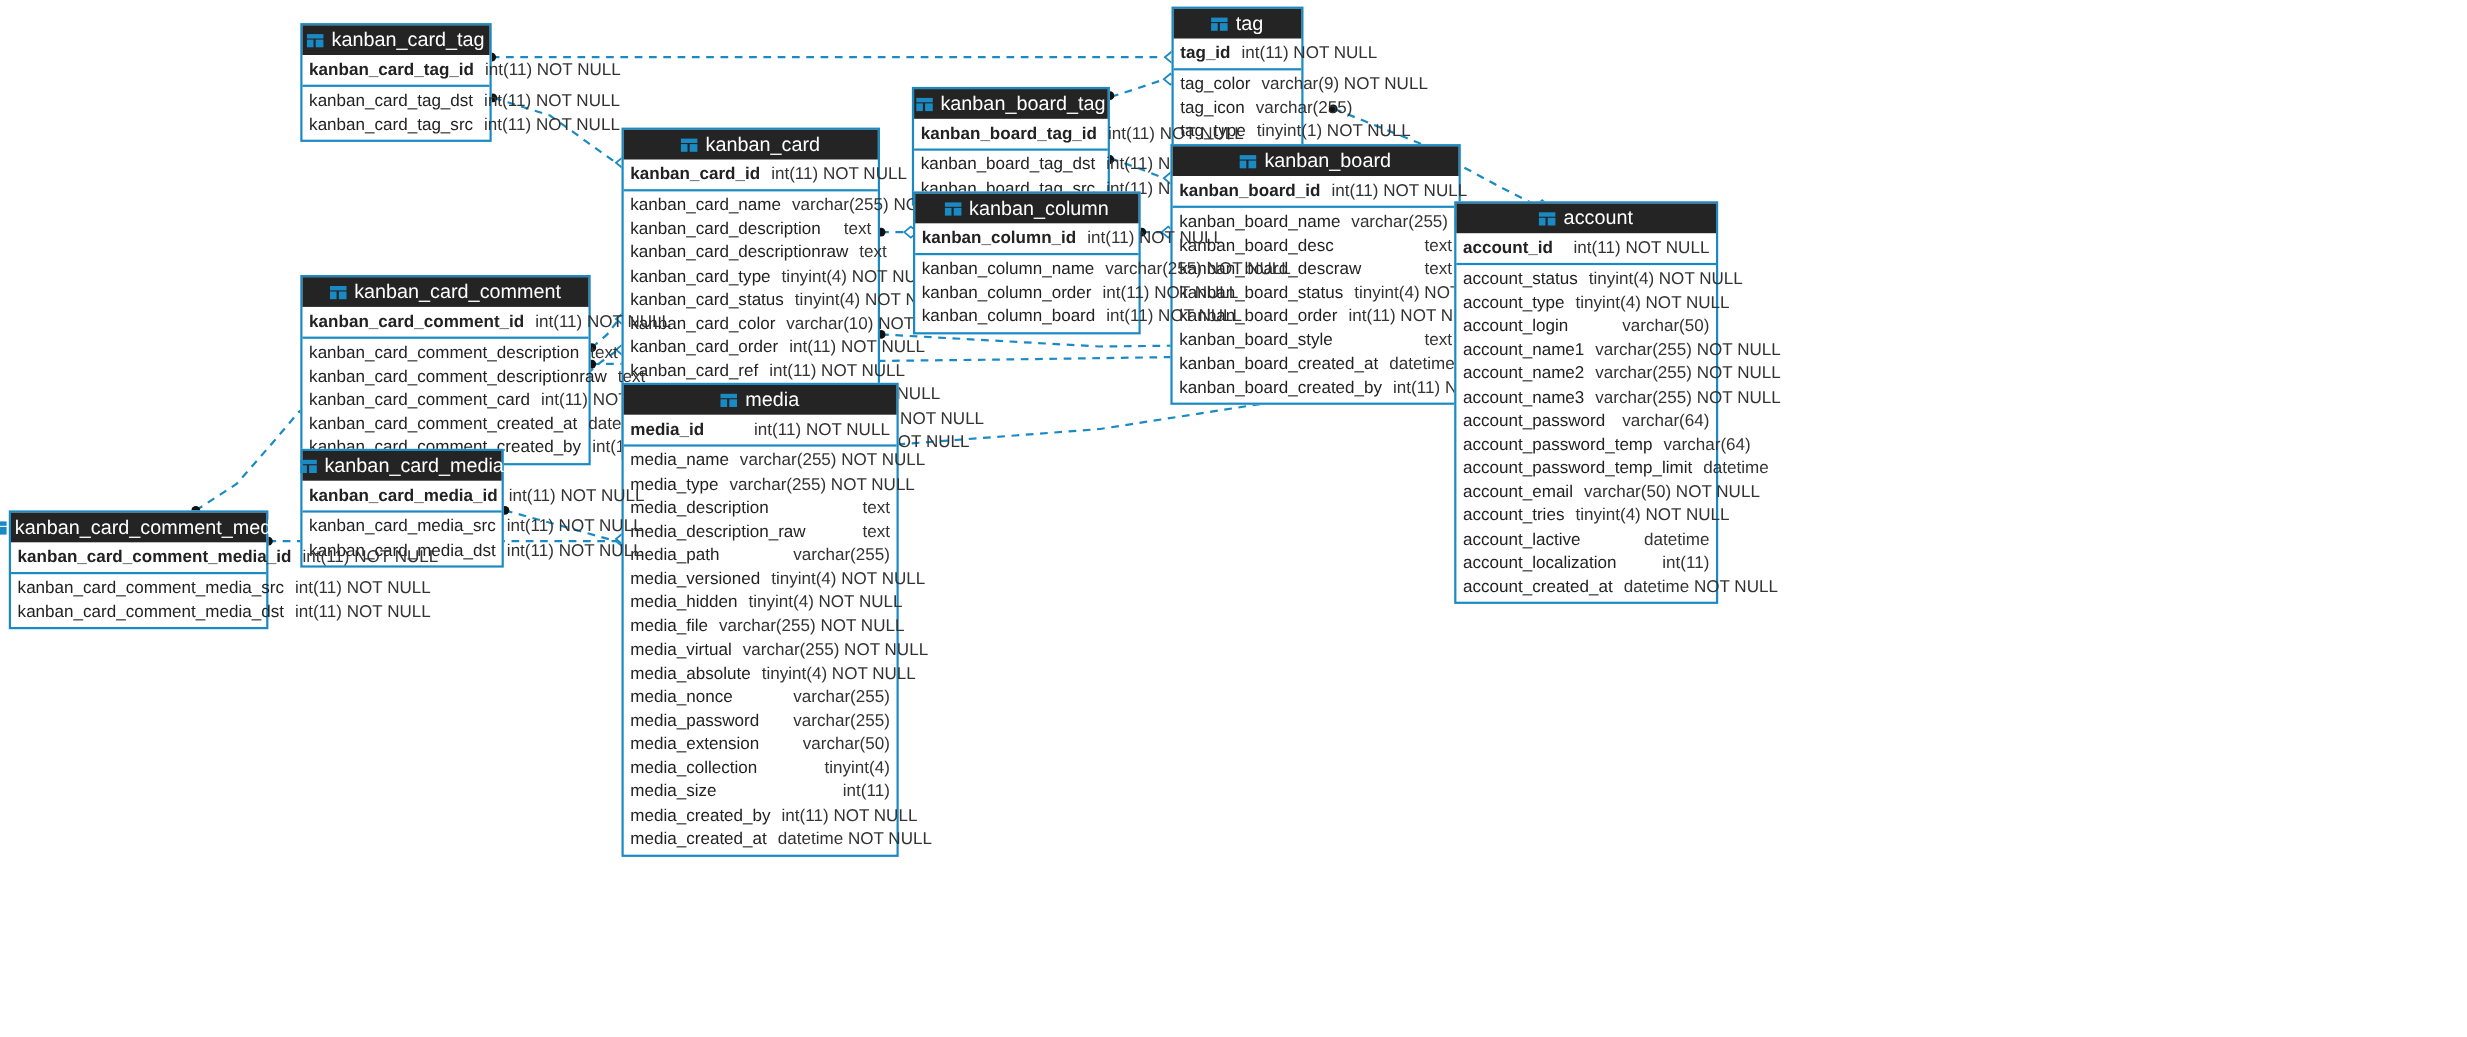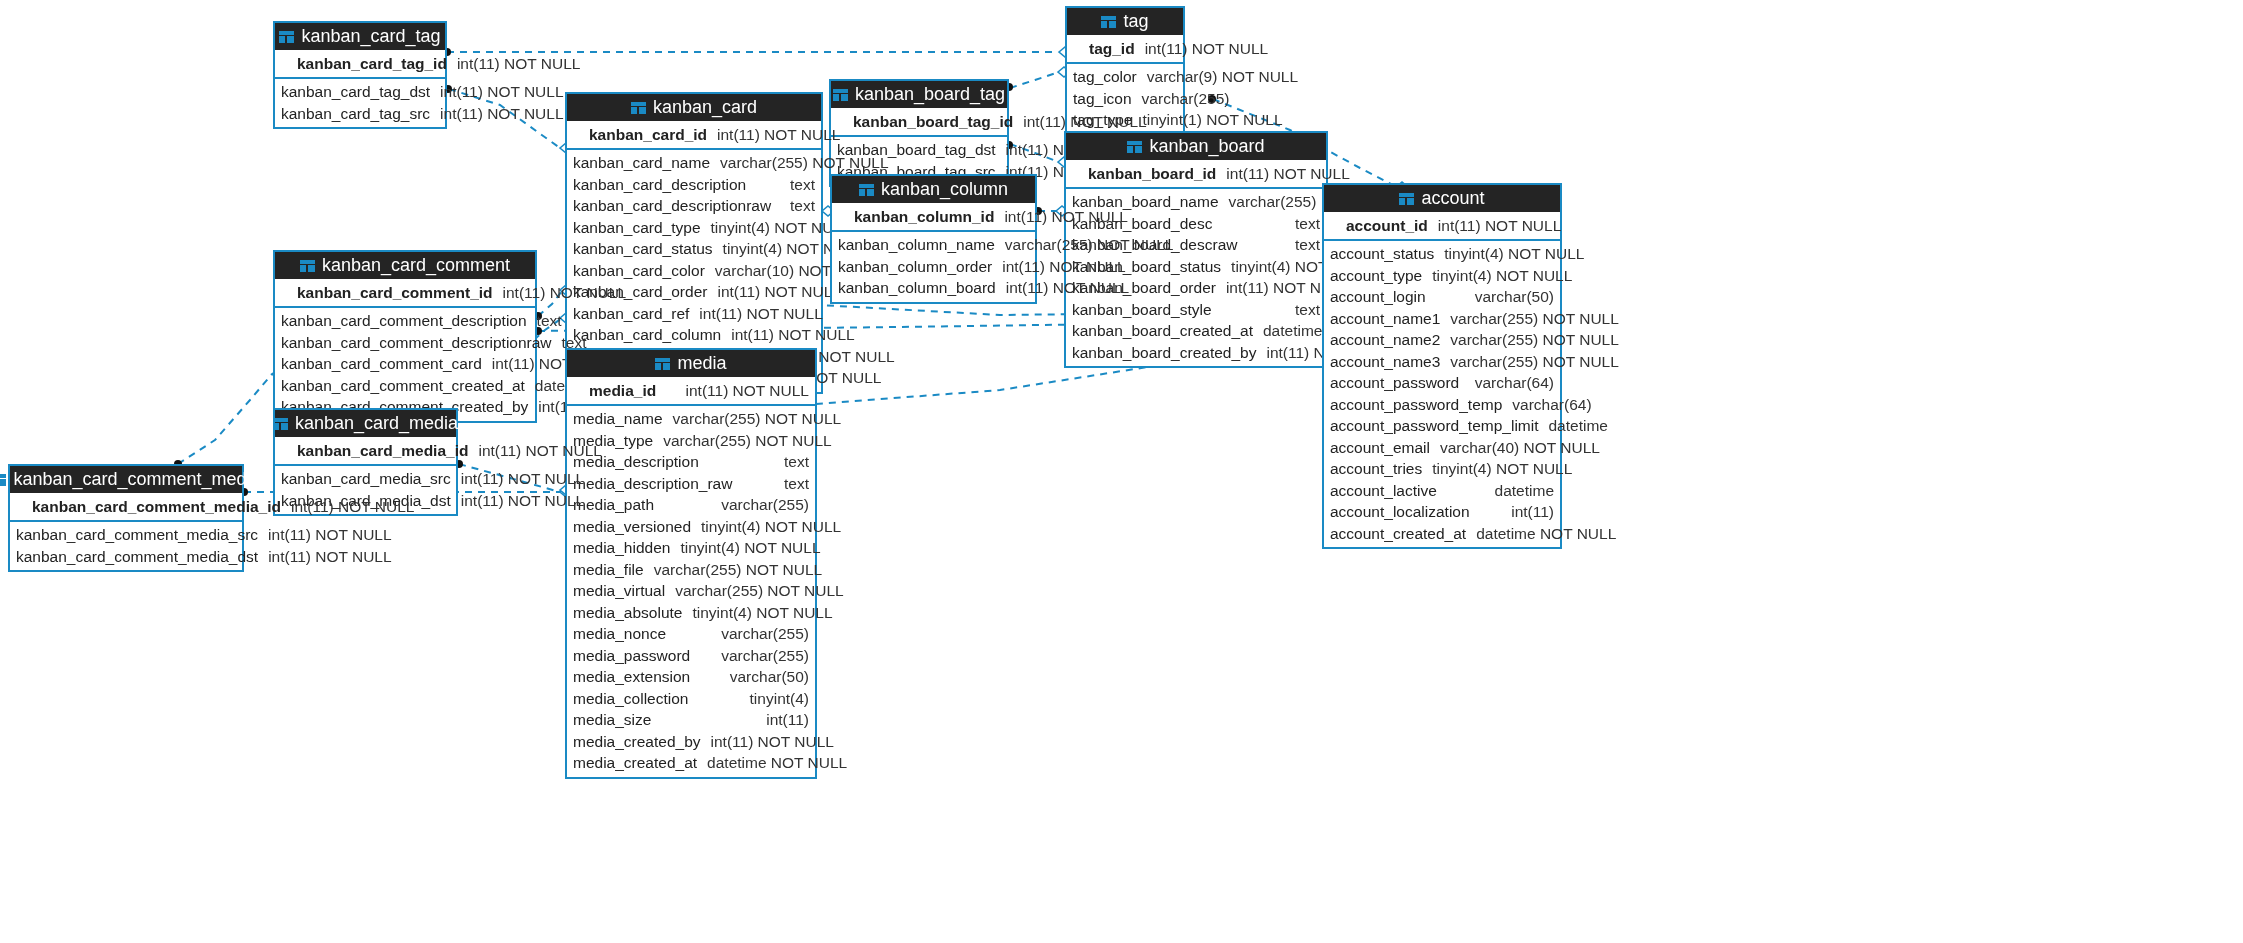--- a/index.html
+++ b/index.html
@@ -78,21 +78,21 @@
   }
   .row.pk{
     font-weight:bold;
     height:23px;
     line-height:23px;
   }
   .row.pk .coltype{font-weight:normal;}
   .colname{text-align:left;}
   .coltype{text-align:right;color:#333333;}
   .body{padding:2px 0 3px 0;}
-  .pkwrap{padding:2px 0 2px 16px;}
+  .pkwrap{padding:2px 0 2px 0;}
 </style>
 </head>
 <body>
 
 <div id="canvas">
 
   <svg id="edges" viewBox="0 0 2243 943" preserveAspectRatio="none" xmlns="http://www.w3.org/2000/svg">
     <g fill="none" stroke="#1a8ac4" stroke-width="2" stroke-dasharray="7,6">
 
       <path d="M447,52 L1053,52"></path>
@@ -248,21 +248,21 @@
           <div class="row">
             <span class="colname">kanban_board_tag_dst</span>
             <span class="coltype">int(11) NOT NULL</span>
           </div>
           <div class="row">
             <span class="colname">kanban_board_tag_src</span>
             <span class="coltype">int(11) NOT NULL</span>
           </div>
         </div>
       </div>
-      <div class="entity" style="left: 565px; top: 92px; width: 258px;">
+      <div class="entity" style="left: 565px; top: 116px; width: 235px;">
         <div class="entity-header">
           <span class="tbl-icon">
             <i class="r1"></i>
             <i class="c1"></i>
             <i class="c2"></i>
           </span>
           <span>kanban_card</span>
         </div>
         <div class="pkwrap pk-row">
           <div class="row pk">
@@ -444,21 +444,21 @@
           <div class="row">
             <span class="colname">account_password_temp</span>
             <span class="coltype">varchar(64)</span>
           </div>
           <div class="row">
             <span class="colname">account_password_temp_limit</span>
             <span class="coltype">datetime</span>
           </div>
           <div class="row">
             <span class="colname">account_email</span>
-            <span class="coltype">varchar(40) NOT NULL</span>
+            <span class="coltype">varchar(50) NOT NULL</span>
           </div>
           <div class="row">
             <span class="colname">account_tries</span>
             <span class="coltype">tinyint(4) NOT NULL</span>
           </div>
           <div class="row">
             <span class="colname">account_lactive</span>
             <span class="coltype">datetime</span>
           </div>
           <div class="row">

